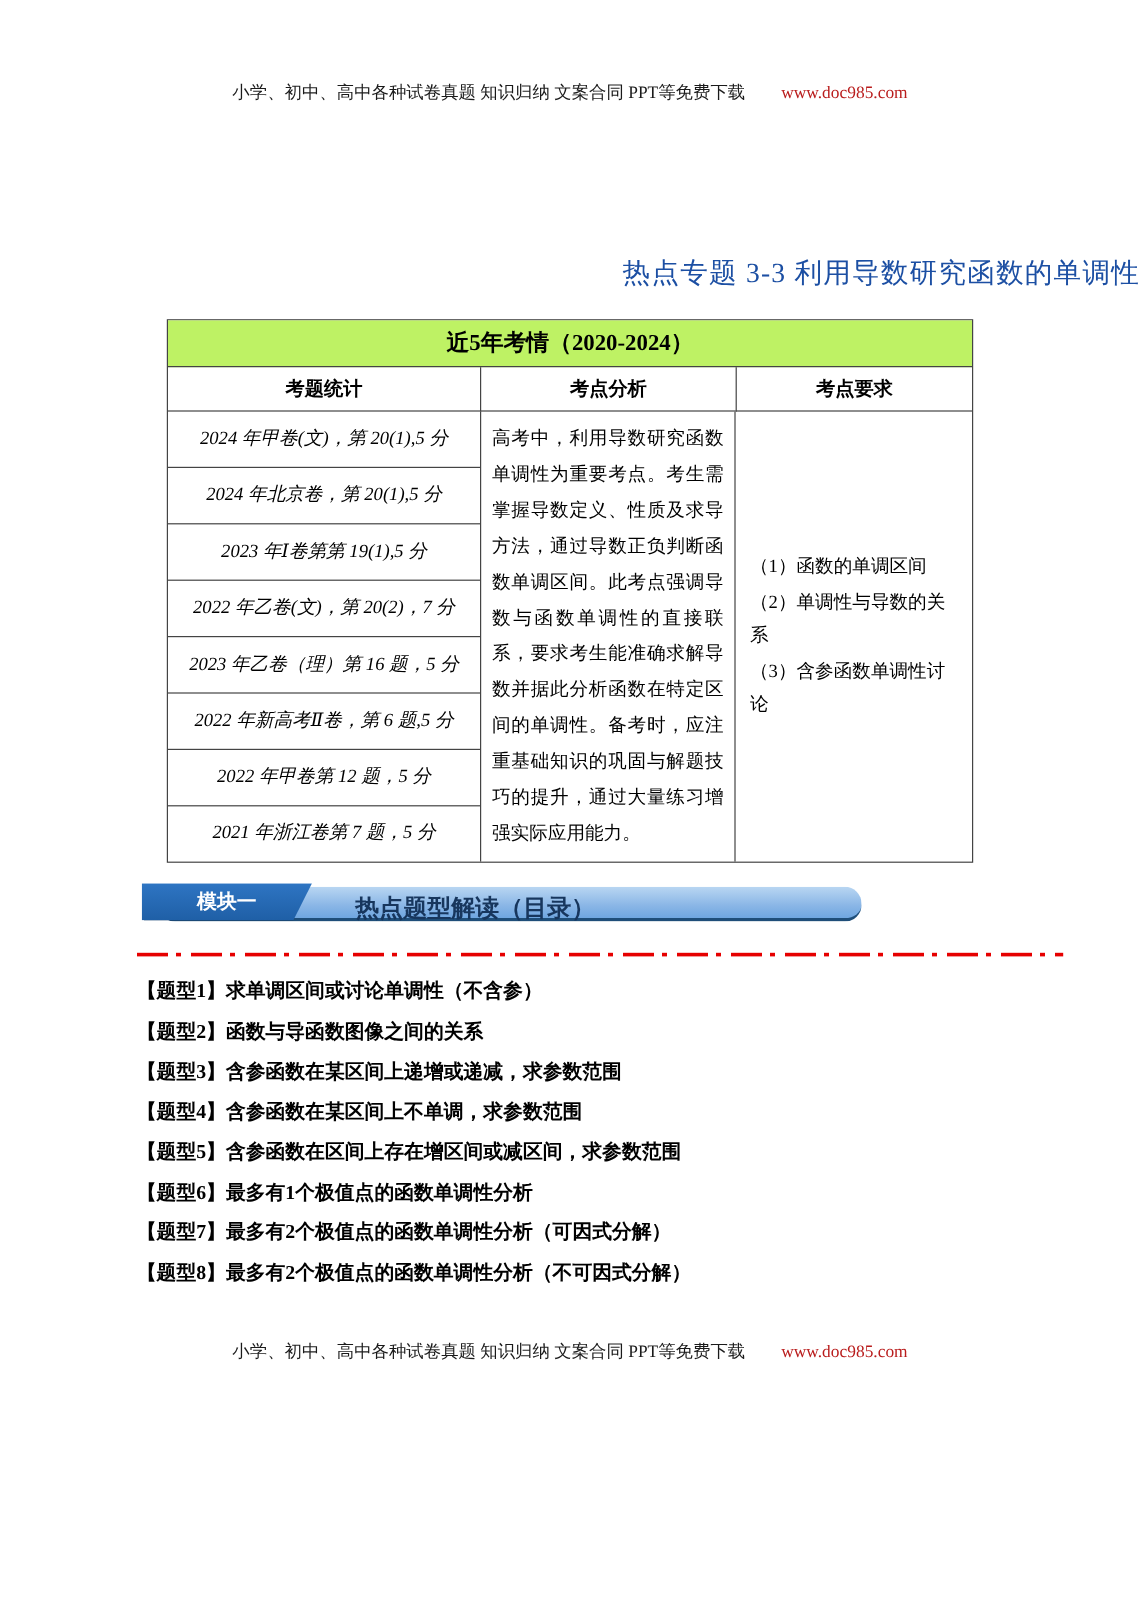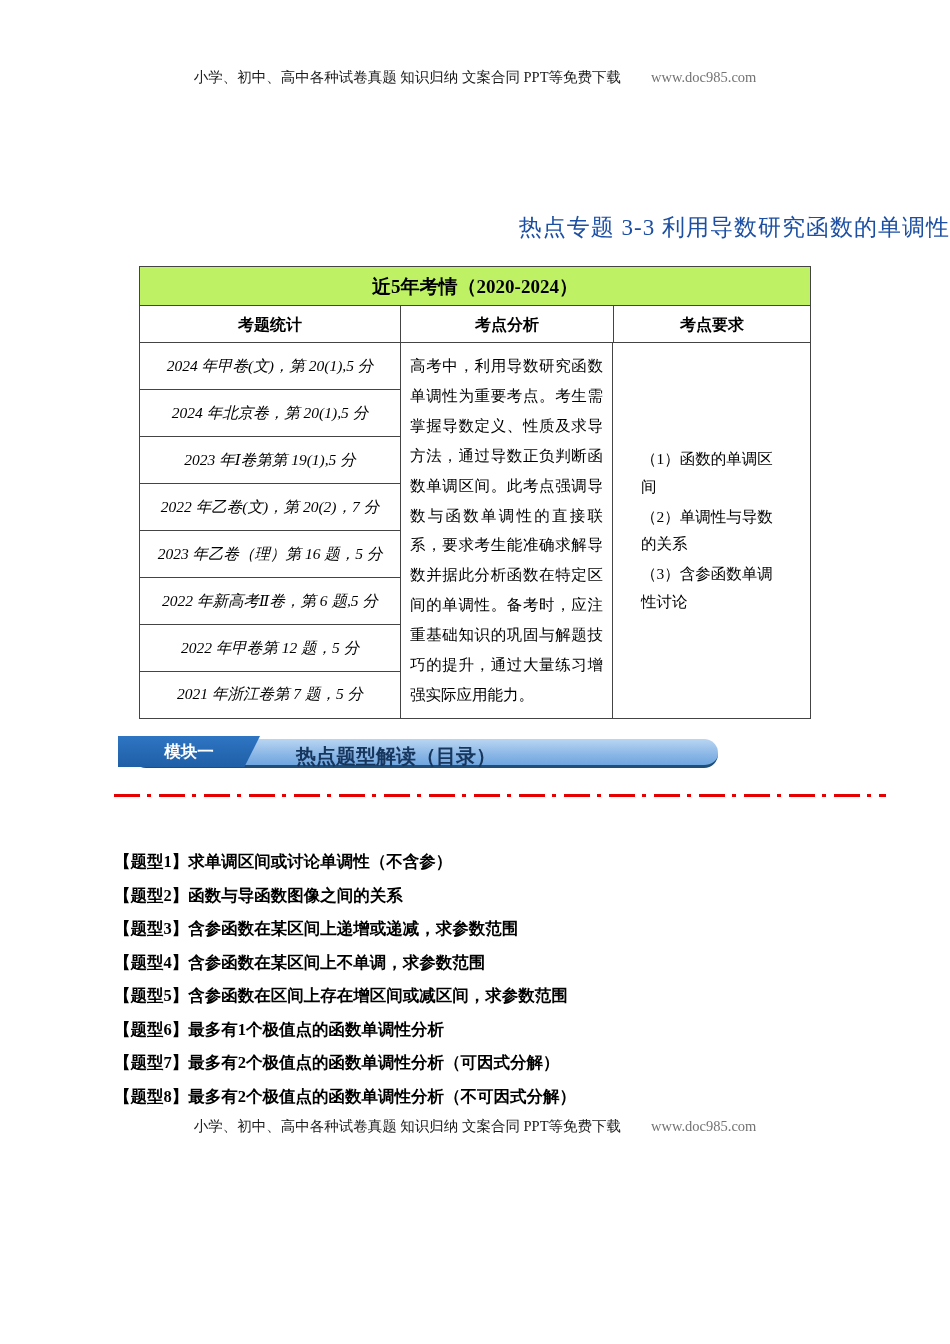--- a/index.html
+++ b/index.html
@@ -14,21 +14,21 @@
   }
 
   
   .site-strip {
     position: absolute; left: 0; width: 100%;
     text-align: center; font-size: 14.5px; color: #1a1a1a;
     white-space: nowrap;
   }
   .strip-top { top: 68px; }
   .strip-bottom { top: 1117px; }
-  .site-strip .url { margin-left: 30px; color: #737373; text-decoration: none; margin-top: 20px; }
+  .site-strip .url { margin-left: 30px; color: #b91c1c; text-decoration: none; margin-top: 20px; }
 
   
   .doc-title {
     position: absolute; top: 212px; left: 0; width: 100%;
     margin: 0; text-align: right;
     font-size: 23px; font-weight: normal; color: #1C4FA3;
     letter-spacing: 1px;
   }
 
   
@@ -58,21 +58,21 @@
   .exam-row:last-child { border-bottom: none; }
   .col-mid {
     border-left: 1px solid #444; border-right: 1px solid #444;
     padding: 8px 9px; font-size: 15.5px; line-height: 1.93;
     text-align: justify; text-justify: inter-ideograph;
   }
   .col-right {
     display: flex; flex-direction: column; justify-content: center;
     padding: 10px 12px; font-size: 15.5px; line-height: 1.8;
   }
-  .req-item { margin: 1px 16px; }
+  .req-item { margin: 1px 0; }
 
   
   .module-banner { position: absolute; left: 118px; top: 736px; width: 602px; height: 35px; }
   .banner-bar {
     position: absolute; left: 14px; top: 3px; width: 586px; height: 29px;
     background: linear-gradient(180deg, #b9d6f2 0%, #8ab6e6 60%, #6fa6e0 100%);
     border-radius: 14px;
     border-bottom: 3px solid #1F4E79;
   }
   .module-tab {
@@ -90,21 +90,21 @@
 
   
   .red-divider {
     position: absolute; left: 114px; top: 794px; width: 772px; height: 3px;
     background: repeating-linear-gradient(90deg,
       #e60000 0 26px, transparent 26px 33px,
       #e60000 33px 37px, transparent 37px 45px);
   }
 
   
-  .topics { position: absolute; left: 114px; top: 851px; width: 790px; }
+  .topics { position: absolute; left: 114px; top: 815px; width: 790px; }
   .topic-item {
     font-size: 16.5px; font-weight: bold; color: #000;
     line-height: 21px; margin-bottom: 12.5px;
   }
 </style>
 </head>
 <body>
 
 <div class="site-strip strip-top">
   <span>小学、初中、高中各种试卷真题 知识归纳 文案合同 PPT等免费下载</span><a class="url" href="#">www.doc985.com</a>

